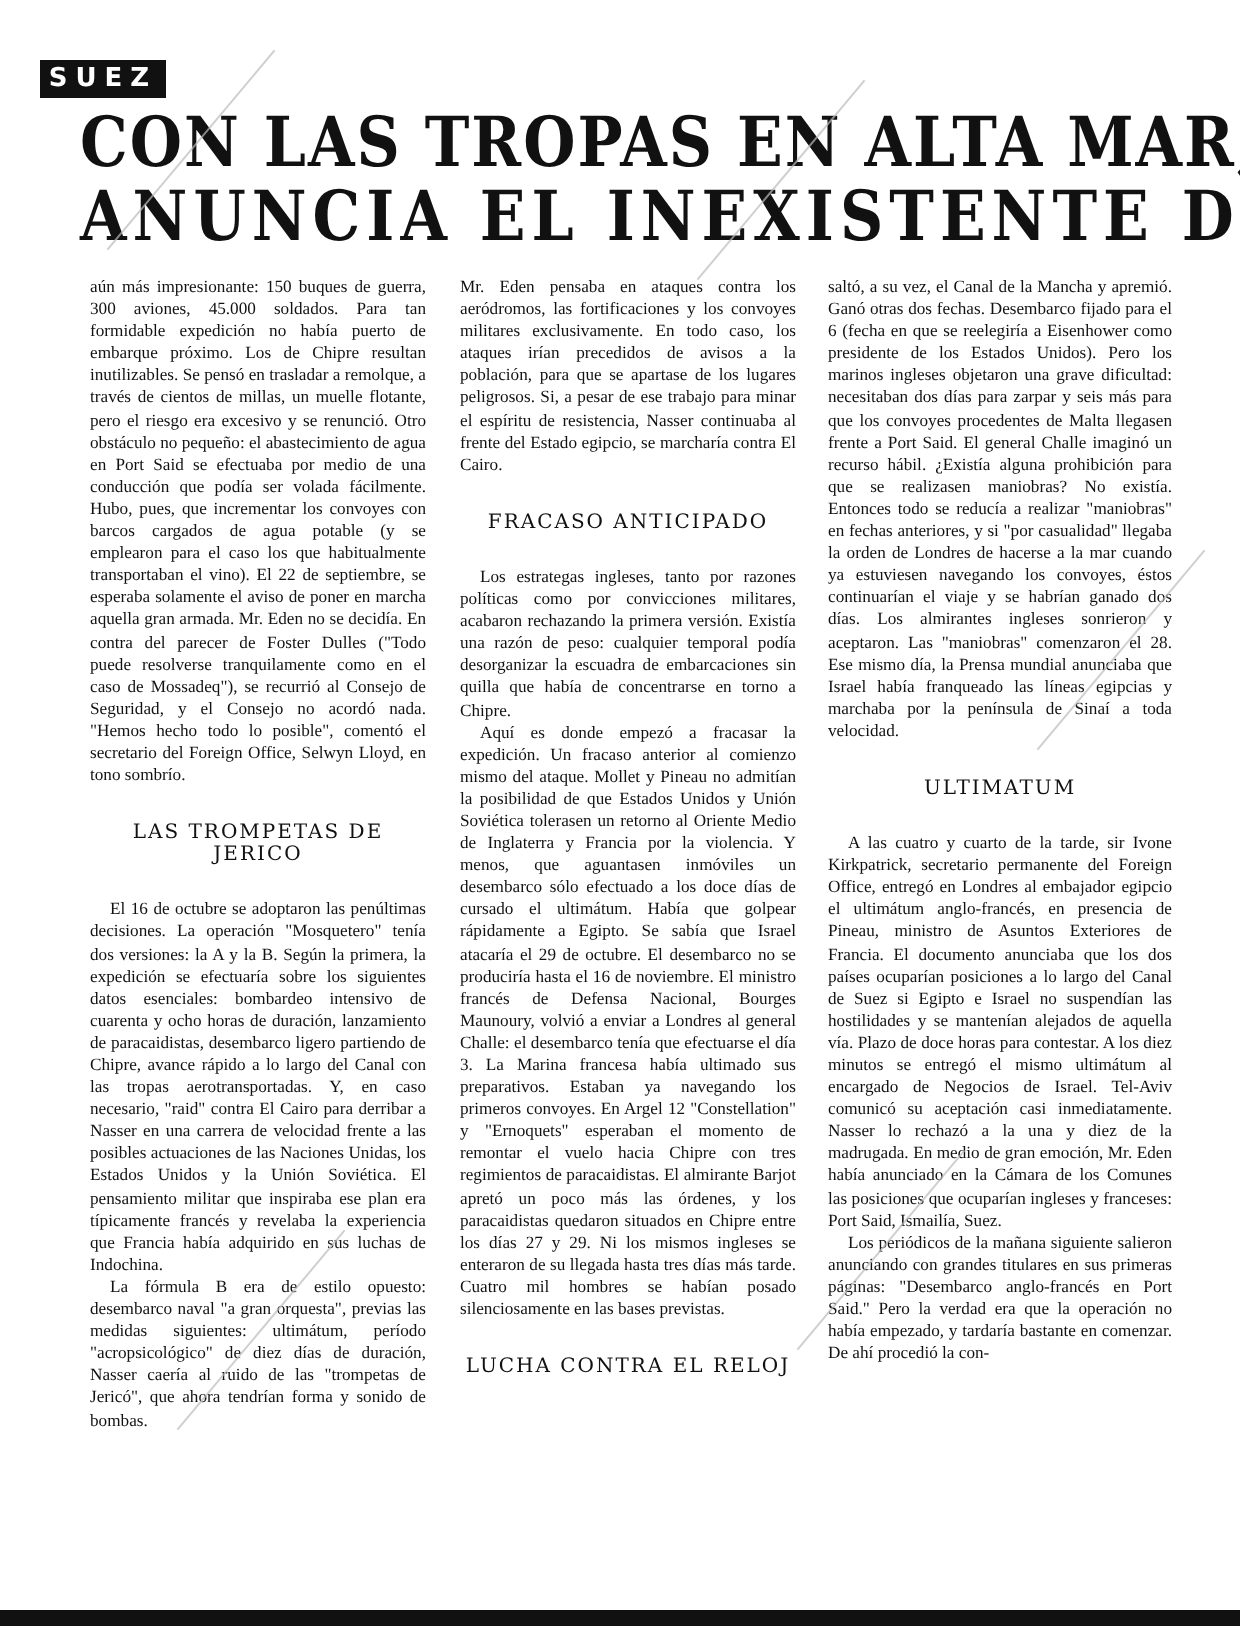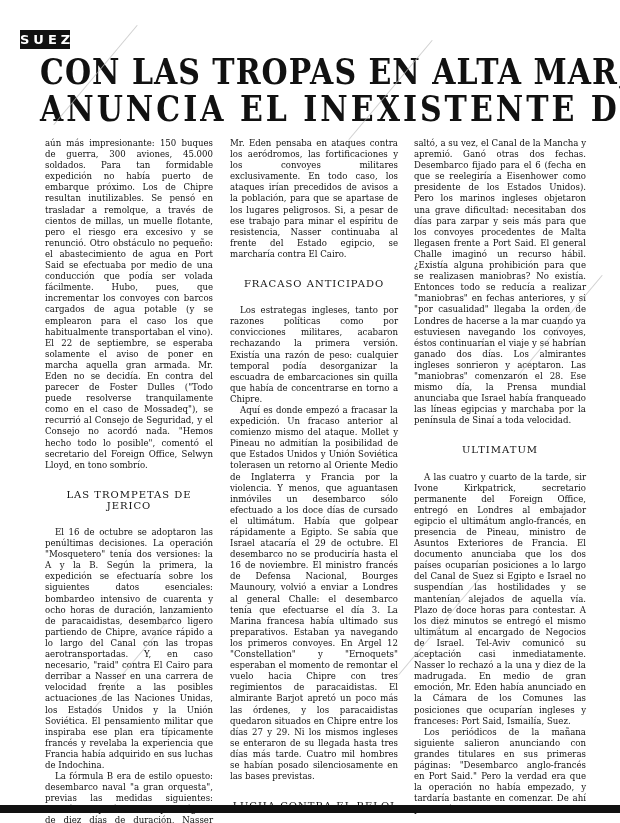--- a/index.html
+++ b/index.html
@@ -1,25 +1,25 @@
 <!DOCTYPE html>
 <html><head>
 <meta charset="utf-8">
 <style>
   html,body{margin:0;padding:0;background:#fff;}
   body{width:620px;height:823px;position:relative;overflow:hidden;font-family:"DejaVu Serif",serif;color:#111;}
-  .tag{position:absolute;left:20px;top:30px;width:50px;height:19px;background:#111;color:#fff;font-family:"DejaVu Sans",sans-serif;font-weight:bold;font-size:13px;letter-spacing:4px;line-height:19px;text-align:center;}
+  .tag{position:absolute;left:20px;top:30px;width:63px;height:19px;background:#111;color:#fff;font-family:"DejaVu Sans",sans-serif;font-weight:bold;font-size:13px;letter-spacing:4px;line-height:19px;text-align:center;}
   .headline{position:absolute;left:40px;width:550px;font-family:"DejaVu Serif",serif;font-weight:bold;font-size:30px;line-height:36px;letter-spacing:1px;text-align:justify;text-align-last:justify;white-space:nowrap;transform:scaleY(1.15);transform-origin:top left;}
   .h1{top:52px;}
   .h2{top:89px;letter-spacing:3px;}
   .col{position:absolute;top:138px;width:168px;font-size:8.6px;line-height:11.1px;text-align:justify;hyphens:auto;}
   .c1{left:45px;}
   .c2{left:230px;}
   .c3{left:414px;width:172px;}
-  .col p{margin:0;text-indent:0;}
+  .col p{margin:0;text-indent:0;font-family:Liberation Serif, serif;}
   .col p.ind{text-indent:10px;}
   .sub{font-family:"DejaVu Serif",serif;font-size:10px;letter-spacing:1px;text-align:center;margin:18px 0 16px 0;text-transform:uppercase;}
   .bar{position:absolute;left:0;top:805px;width:620px;height:8px;background:#111;}
   .wm{position:absolute;width:1px;height:130px;background:#bbb;transform:rotate(40deg);opacity:.7;}
 </style>
 </head>
 <body>
 
 <div class="tag">SUEZ</div>
 

